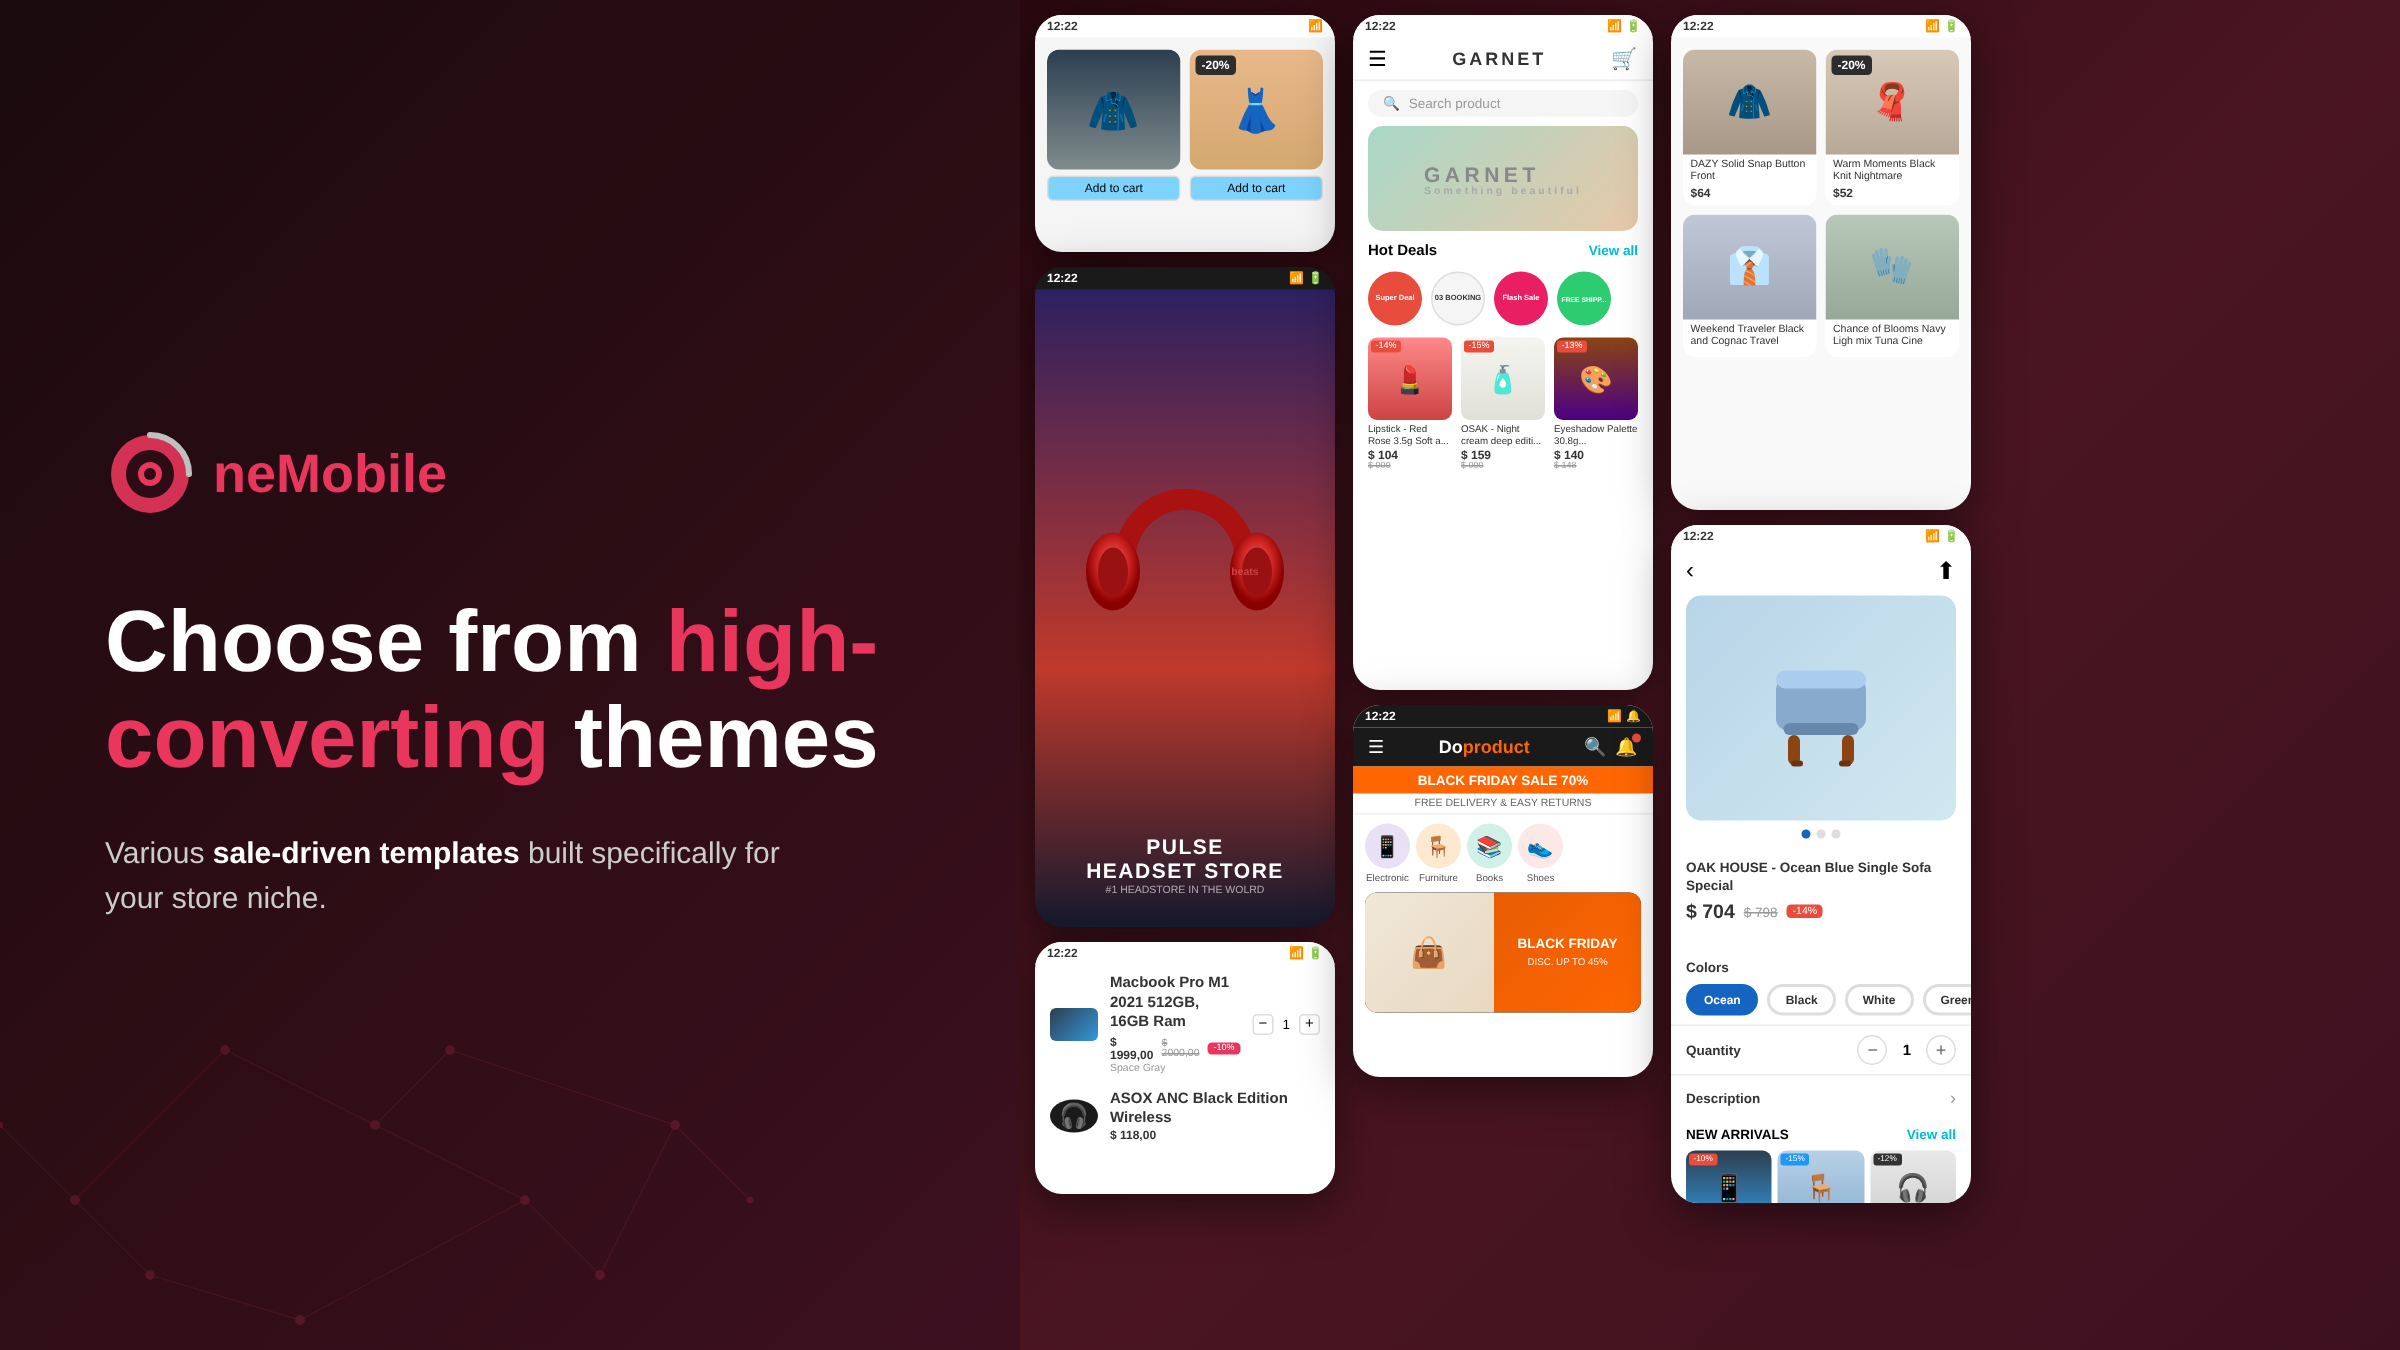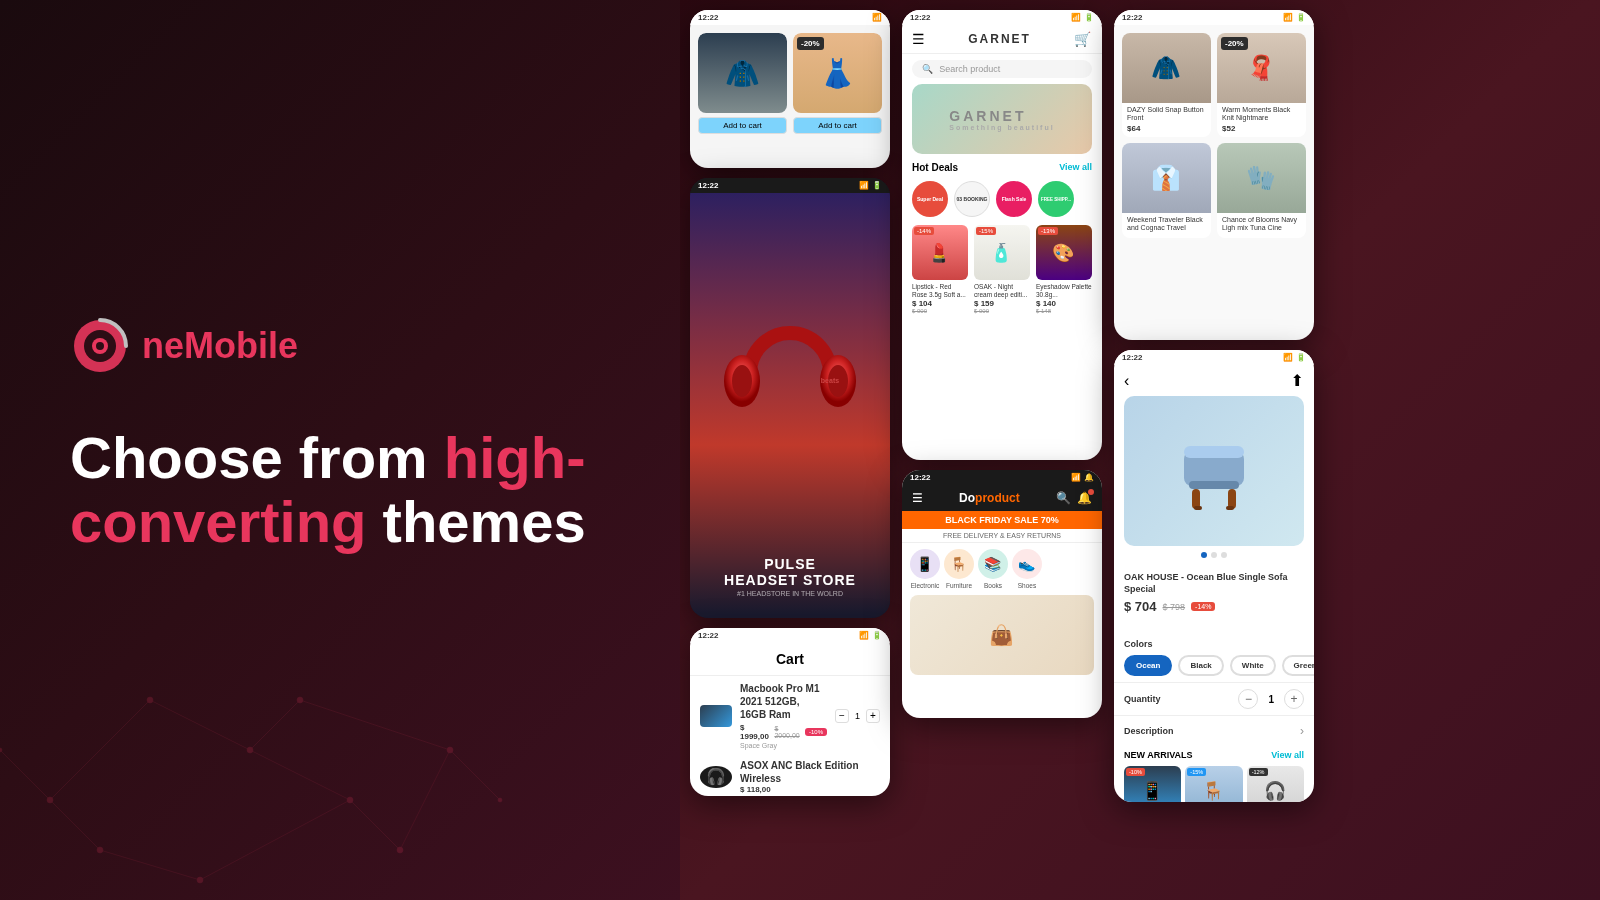--- a/index.html
+++ b/index.html
@@ -935,20 +935,23 @@
     <div class="logo-text">
       <span style="color:#e8365d">ne</span><span>Mobile</span>
     </div>
   </div>
 
   <h1 class="headline">
     <span>Choose from </span><span class="highlight">high-</span><br>
     <span class="highlight">converting</span><span> themes</span>
   </h1>
 
+  <p class="subtext">
+    <span>Various </span><strong>sale-driven templates</strong><span> built specifically for your store niche.</span>
+  </p>
 </div>
 
 <div class="right-panel">
 
   <div class="col col1">
 
     <div class="phone-mock phone-fashion-top">
       <div class="phone-status-bar-light">
         <span>12:22</span>
         <span>📶</span>
@@ -1002,21 +1005,20 @@
           <div class="headset-tagline">#1 HEADSTORE IN THE WOLRD</div>
         </div>
       </div>
     </div>
 
     <div class="phone-mock phone-cart">
       <div class="phone-status-bar-light">
         <span>12:22</span>
         <span>📶 🔋</span>
       </div>
-      <div class="cart-header">Cart</div>
       <div class="cart-item">
         <div class="cart-item-img"></div>
         <div class="cart-item-details">
           <div class="cart-item-name">Macbook Pro M1 2021 512GB, 16GB Ram</div>
           <div style="display:flex;align-items:center;gap:4px;margin-top:2px;">
             <span class="cart-item-price">$ 1999,00</span>
             <span class="cart-item-old-price">$ 2000,00</span>
             <span class="cart-badge">-10%</span>
           </div>
           <div style="font-size:7px;color:#999;margin-top:1px;">Space Gray</div>
@@ -1133,20 +1135,24 @@
           <div class="doorbuster-cat-icon cat-books">📚</div>
           <span class="doorbuster-cat-label">Books</span>
         </div>
         <div class="doorbuster-cat">
           <div class="doorbuster-cat-icon cat-shoes">👟</div>
           <span class="doorbuster-cat-label">Shoes</span>
         </div>
       </div>
       <div class="black-friday-banner">
         <div class="bf-img-area">👜</div>
+        <div class="bf-text-area">
+          <div class="bf-title">BLACK FRIDAY</div>
+          <div class="bf-subtitle">DISC. UP TO 45%</div>
+        </div>
       </div>
     </div>
 
   </div>
 
   <div class="col col3">
 
     <div class="phone-mock phone-fashion-store">
       <div class="phone-status-bar-light">
         <span>12:22</span>

